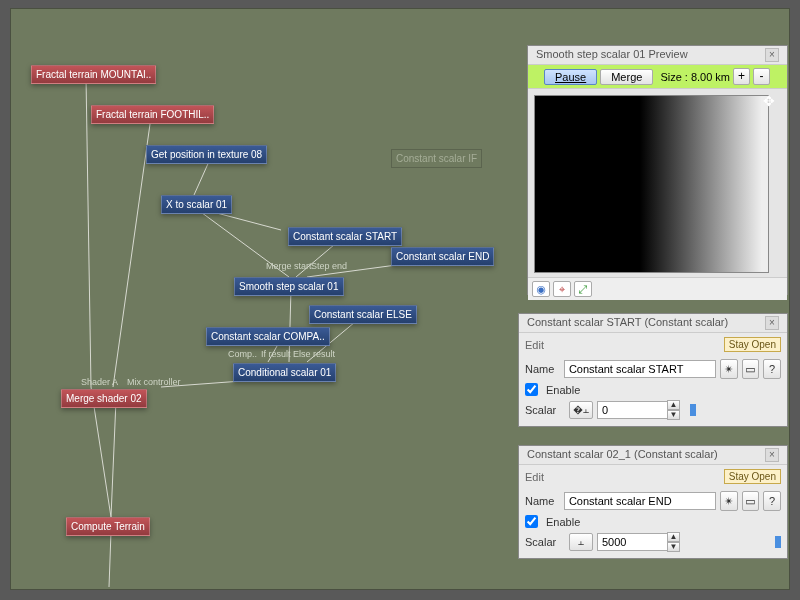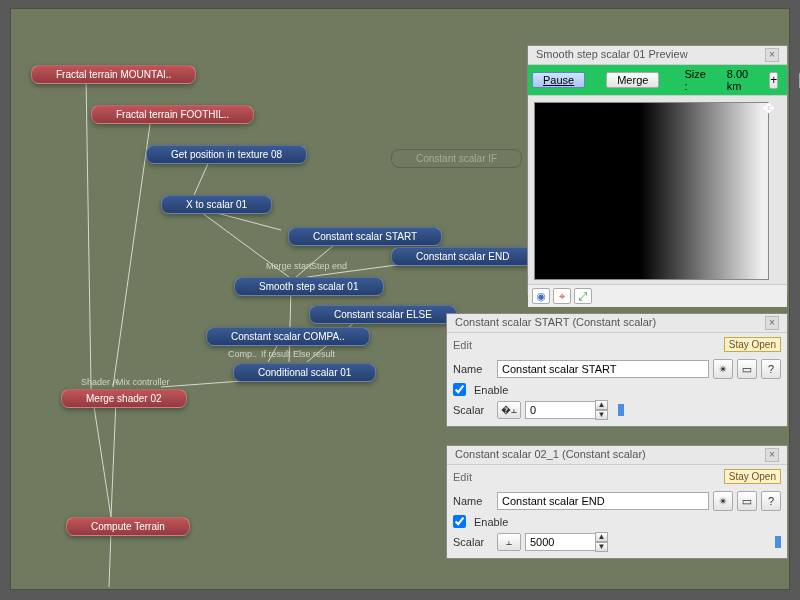--- a/index.html
+++ b/index.html
@@ -5,41 +5,41 @@
   * { box-sizing: border-box; margin: 0; padding: 0; font-family: Arial, sans-serif; }
   body { background: #595959; width: 800px; height: 600px; overflow: hidden; position: relative; }
   .terrain-panel {
     position: absolute; top: 8px; left: 10px; right: 10px; bottom: 10px;
     background: #6f7a5f; border: 1px solid #4a5040;
   }
   .terrain-title { color: #cfd5c6; font-size: 11px; padding: 2px 4px; }
   .graph { position: absolute; inset: 18px 0 0 0; }
   svg.wires { position: absolute; inset: 0; width: 100%; height: 100%; pointer-events: none; }
   .node {
-    position: absolute; font-size: 10px; color: #fff; padding: 3px 24px;
-    border-radius: 8px; border: 1px solid rgba(255,255,255,0.25);
+    position: absolute; font-size: 10px; color: #fff; padding: 3px 4px;
+    border-radius: 0; border: 1px solid rgba(255,255,255,0.25);
     box-shadow: 0 2px 5px rgba(0,0,0,0.35); white-space: nowrap;
     background: linear-gradient(#3a5a95,#25406e);
   }
   .node.red { background: linear-gradient(#c25458,#933b3f); }
   .node.ghost { background: #6f7a5f; color: #a5ad97; border-color: #5b644e; box-shadow:none; }
   .port-label { position:absolute; font-size:9px; color:#cfd5c6; white-space:nowrap; }
 
   
   .preview {
     position:absolute; top: 45px; right: 12px; width: 261px; height: 250px;
     background:#e5e5e5; border:1px solid #888;
   }
   .panel-titlebar {
     display:flex; align-items:flex-start; justify-content:space-between;
     background:#e8e8e8; font-size:11px; color:#555; padding:2px 8px; border-bottom:1px solid #ccc;
   }
   .close-x { width:14px; height:14px; background:#ddd; border:1px solid #bbb; font-size:10px; text-align:center; line-height:12px; color:#666; cursor:pointer; }
   .preview-bar {
-    display:flex; gap:21px; align-items:center; padding:3px 4px; background:#22c55e; border-bottom:1px solid #ccc; font-size:11px;
+    display:flex; gap:3px; align-items:center; padding:3px 16px; background:#bef264; border-bottom:1px solid #ccc; font-size:11px;
   }
   .btn {
     font-size:11px; padding:1px 10px; background:linear-gradient(#fff,#e3e3e3);
     border:1px solid #aaa; border-radius:2px; cursor:pointer;
   }
   .btn.active { background:linear-gradient(#cfe3ff,#a8c6f0); border-color:#5a86c4; text-decoration:underline; }
   .sqbtn { width:17px; height:17px; line-height:15px; text-align:center; font-size:12px;
     background:linear-gradient(#fff,#e3e3e3); border:1px solid #aaa; border-radius:2px; cursor:pointer; }
   .preview-img {
     margin:6px 18px 4px 6px; height:178px; position:relative; background:#000; border:1px solid #888;
@@ -49,21 +49,21 @@
     background:linear-gradient(90deg,#000 0%, #eee 95%);
   }
   .compass {
     position:absolute; top:-3px; right:-15px; width:20px; height:20px; color:#fff; font-size:14px;
   }
   .preview-tools { display:flex; gap:3px; padding:3px 4px; background:#eee; border-top:1px solid #ccc; }
   .toolico { width:18px; height:16px; border:1px solid #aaa; border-radius:2px; background:#fff; font-size:11px; text-align:center; line-height:14px; cursor:pointer; }
 
   
   .prop {
-    position:absolute; right:12px; width:342px; background:#eaeaea; border:1px solid #888; font-size:11px; color:#333;
+    position:absolute; right:12px; width:270px; background:#eaeaea; border:1px solid #888; font-size:11px; color:#333;
   }
   .prop .body { padding:4px 6px; }
   .stay { float:right; border:1px solid #c7a94c; background:#fdf1c9; padding:1px 4px; font-size:10px; color:#6a5617; cursor:pointer; }
   .edit-label { color:#666; padding:2px 0 6px 0; }
   .row { display:flex; align-items:center; gap:4px; padding:2px 0; }
   .lbl { width:40px; color:#333; }
   input[type=text].field {
     flex:1; font-size:11px; padding:2px 4px; border:1px solid #aaa; background:#fff;
   }
   .iconbtn { width:20px; height:20px; border:1px solid #aaa; background:linear-gradient(#fff,#e3e3e3); border-radius:2px; text-align:center; line-height:18px; font-size:11px; cursor:pointer; }
@@ -116,21 +116,21 @@
     <div class="node" style="left:223px; top:250px">Smooth step scalar 01</div>
     <div class="node" style="left:298px; top:278px">Constant scalar ELSE</div>
     <div class="node" style="left:195px; top:300px">Constant scalar COMPA..</div>
 
     <div class="port-label" style="left:217px; top:322px">Comp..</div>
     <div class="port-label" style="left:250px; top:322px">If result Else result</div>
 
     <div class="node" style="left:222px; top:336px">Conditional scalar 01</div>
 
     <div class="port-label" style="left:70px; top:350px">Shader A</div>
-    <div class="port-label" style="left:105px; top:350px">Mix controller</div>
+    <div class="port-label" style="left:116px; top:350px">Mix controller</div>
 
     <div class="node red" style="left:50px; top:362px">Merge shader 02</div>
     <div class="node red" style="left:55px; top:490px">Compute Terrain</div>
   </div>
 </div>
 
 <div class="preview">
   <div class="panel-titlebar">
     <span>Smooth step scalar 01 Preview</span>
     <span class="close-x">×</span>

